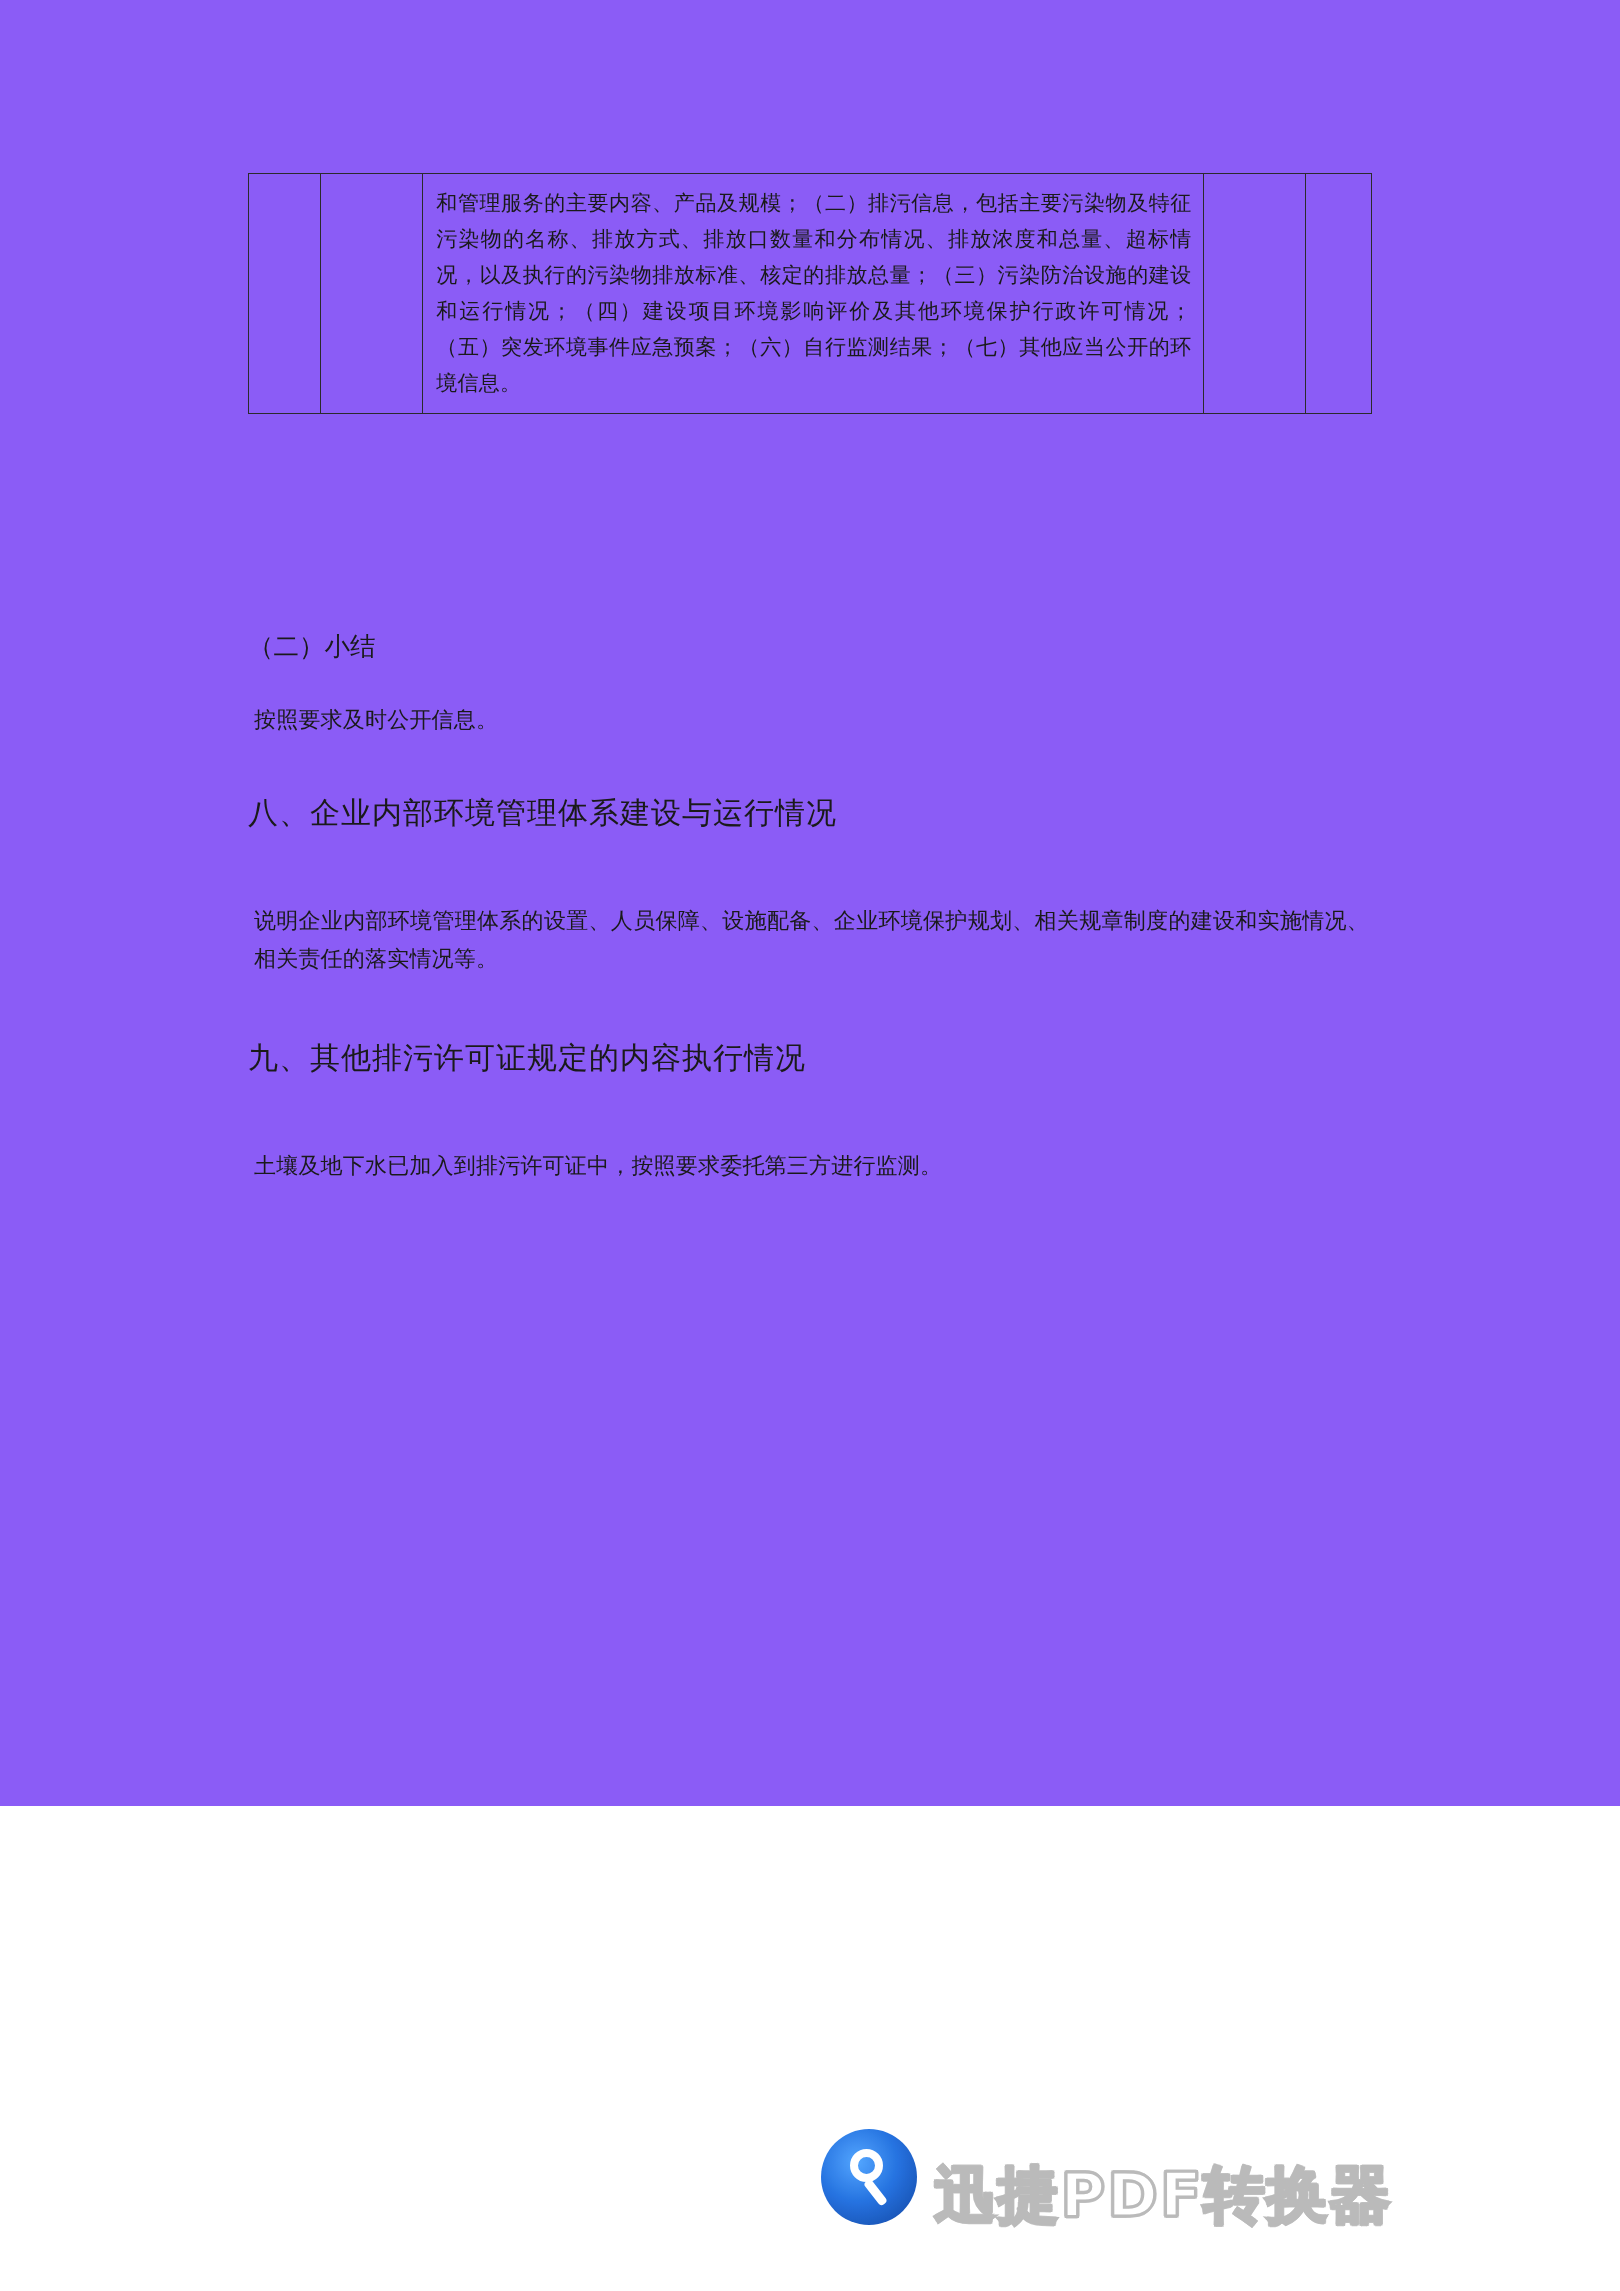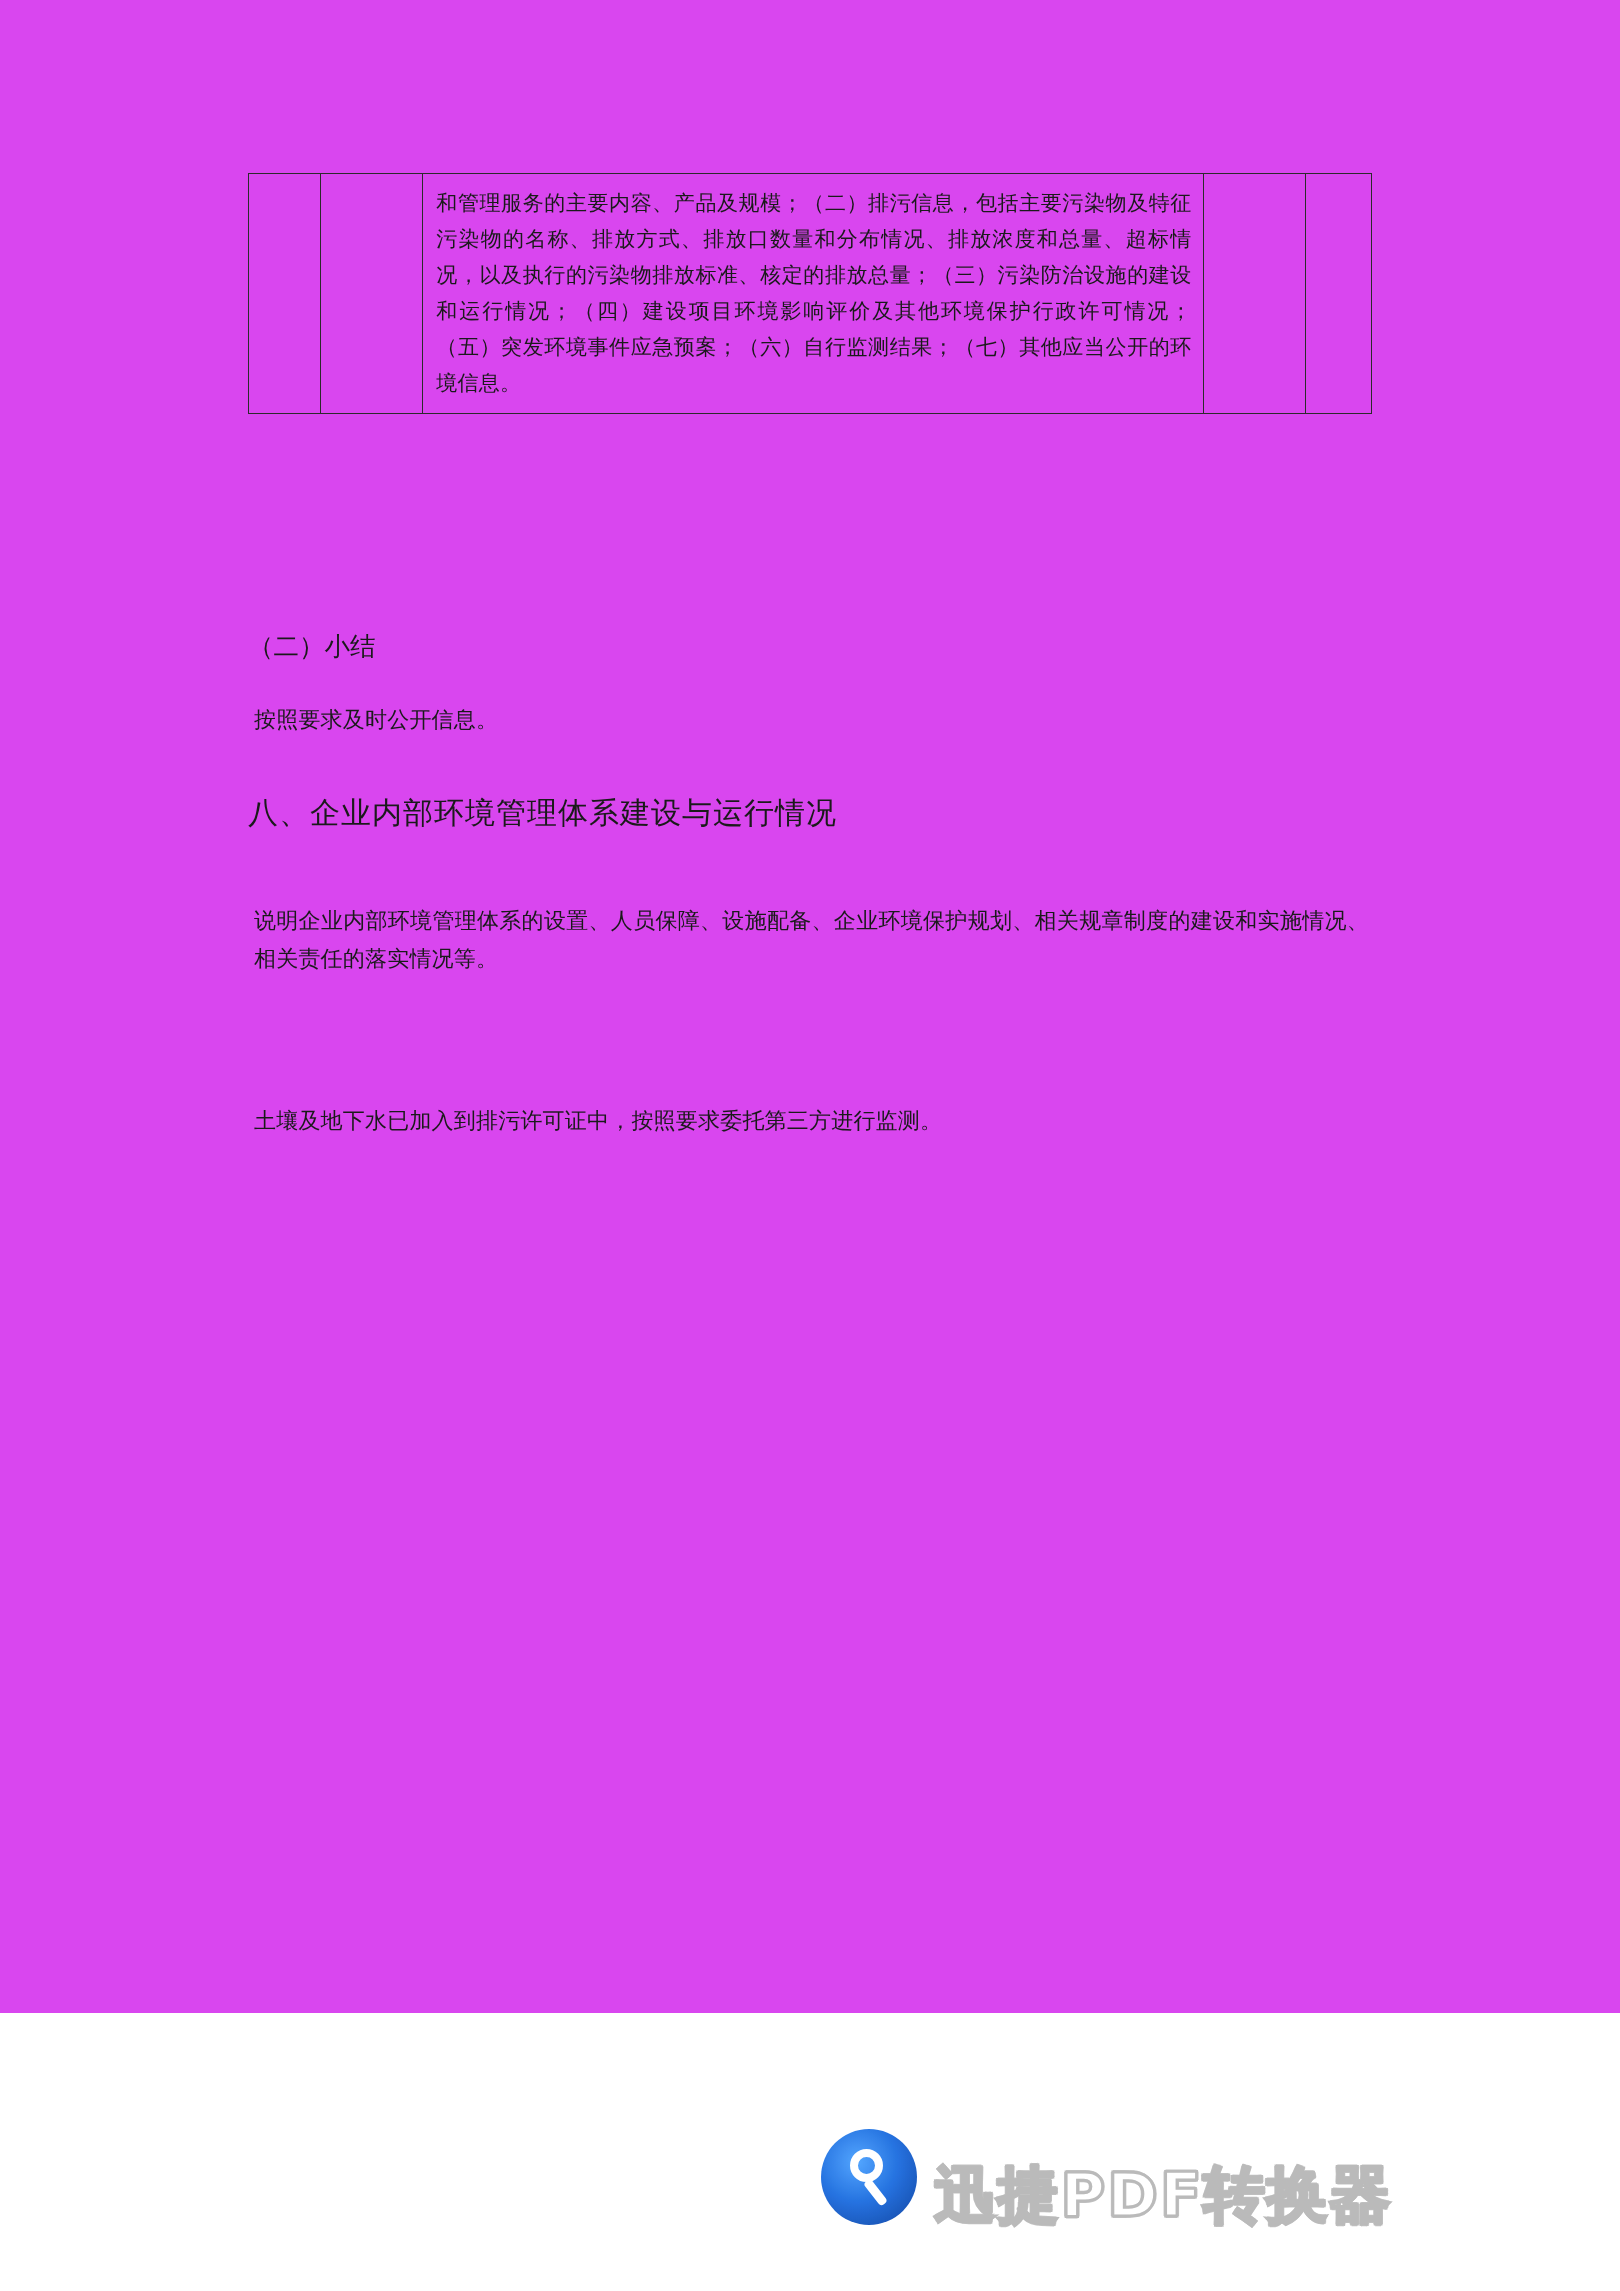--- a/index.html
+++ b/index.html
@@ -14,22 +14,22 @@
     font-family: "Liberation Serif", "DejaVu Serif", serif;
     color: #000000;
     overflow: hidden;
   }
 
   .page {
     position: absolute;
     left: 0;
     top: 0;
     width: 1620px;
-    height: 2013px;
-    background: #d946ef;
+    height: 1806px;
+    background: #8b5cf6;
   }
 
   
   .table-wrap {
     position: absolute;
     left: 248px;
     top: 173px;
     width: 1124px;
   }
   table.doc-table {
@@ -185,20 +185,21 @@
     <div class="gap-1"></div>
 
     <h2 class="h-sec">八、企业内部环境管理体系建设与运行情况</h2>
 
     <div class="gap-2"></div>
 
     <p class="para">说明企业内部环境管理体系的设置、人员保障、设施配备、企业环境保护规划、相关规章制度的建设和实施情况、相关责任的落实情况等。</p>
 
     <div class="gap-3"></div>
 
+    <h2 class="h-sec">九、其他排污许可证规定的内容执行情况</h2>
 
     <div class="gap-4"></div>
 
     <p class="para">土壤及地下水已加入到排污许可证中，按照要求委托第三方进行监测。</p>
 
     <div class="gap-5"></div>
 
 
     <div class="gap-6"></div>
 

